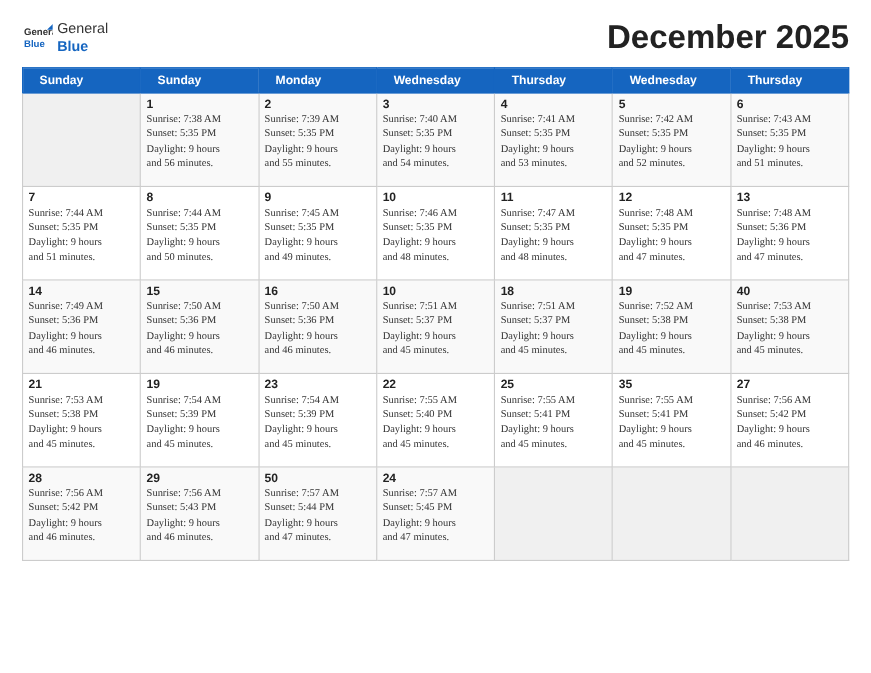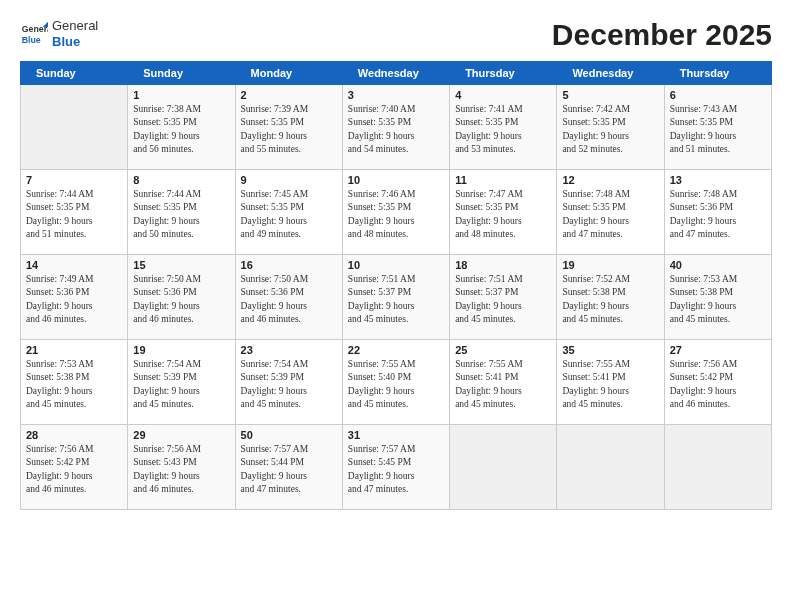--- a/index.html
+++ b/index.html
@@ -247,21 +247,21 @@
           </td>
           <td>
             <span class="day-num">29</span>
             <div class="day-info">Sunrise: 7:56 AM<br>Sunset: 5:43 PM<br>Daylight: 9 hours<br>and 46 minutes.</div>
           </td>
           <td>
             <span class="day-num">50</span>
             <div class="day-info">Sunrise: 7:57 AM<br>Sunset: 5:44 PM<br>Daylight: 9 hours<br>and 47 minutes.</div>
           </td>
           <td>
-            <span class="day-num">31</span>
+            <span class="day-num">24</span>
             <div class="day-info">Sunrise: 7:57 AM<br>Sunset: 5:45 PM<br>Daylight: 9 hours<br>and 47 minutes.</div>
           </td>
           <td class="empty"></td>
           <td class="empty"></td>
           <td class="empty"></td>
         </tr>
       </tbody>
   </table>
 </div>
 

